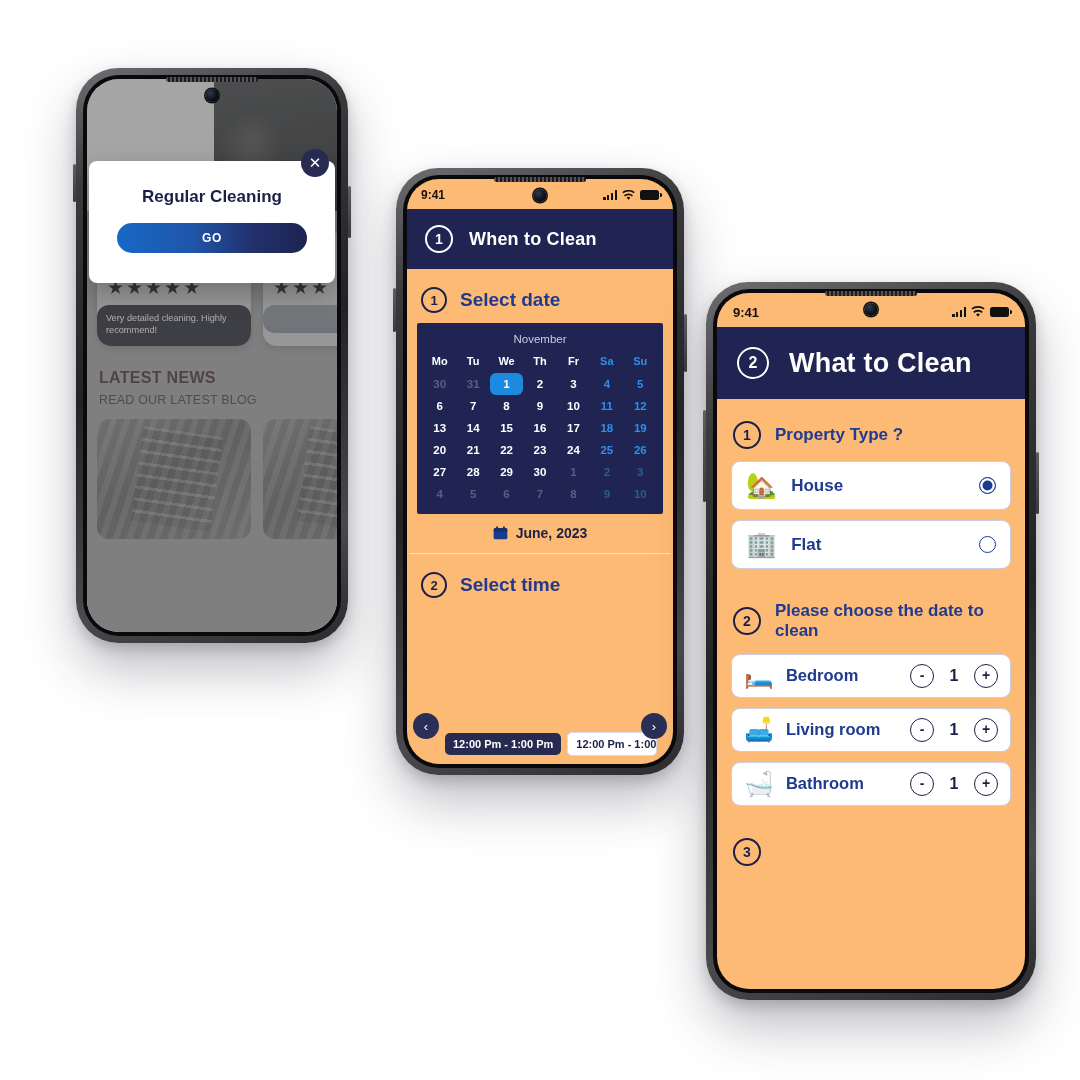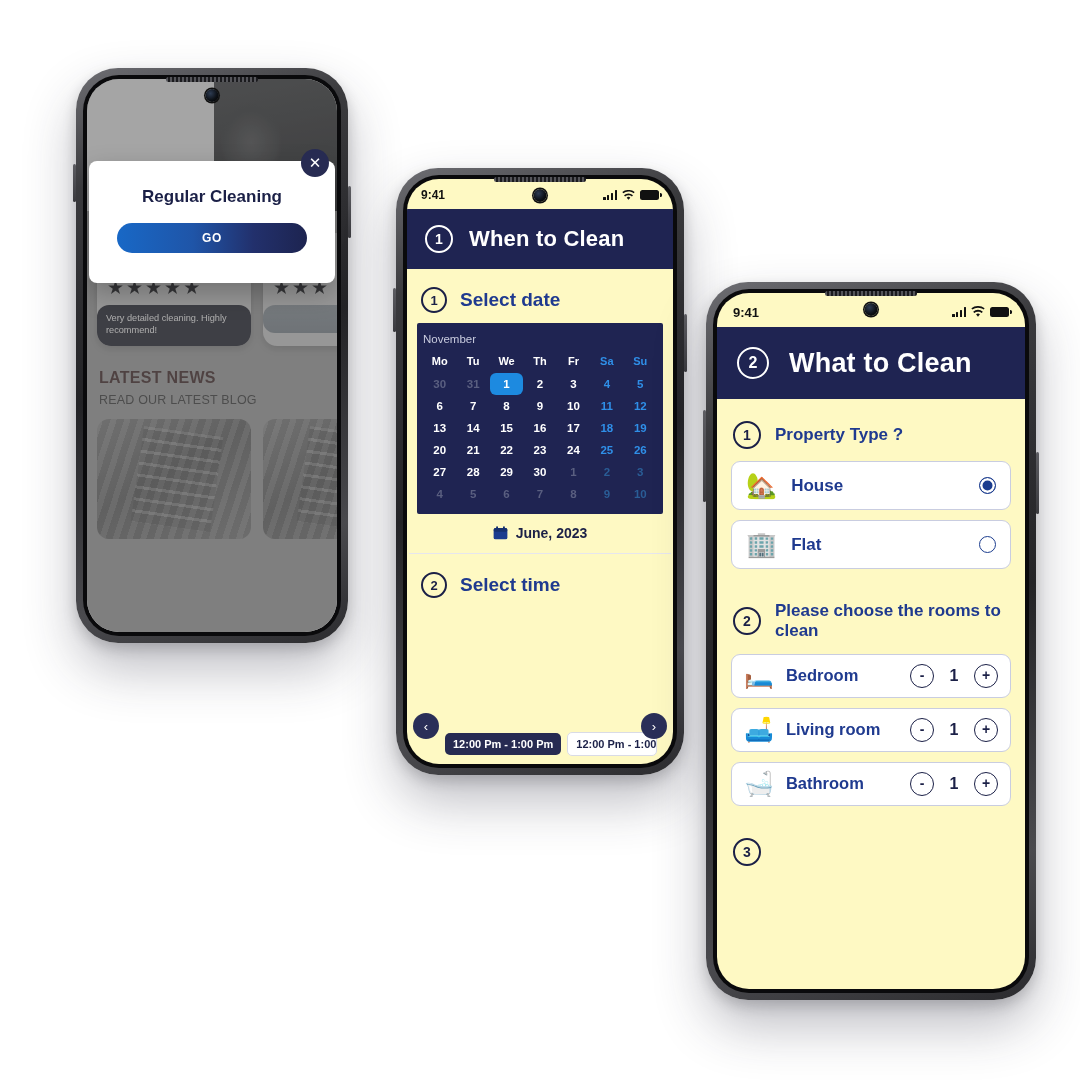--- a/index.html
+++ b/index.html
@@ -24,21 +24,21 @@
     width: 100%; height: 100%;
     border-radius: 36px;
     background: #0a0a0c;
     padding: 4px;
   }
   .screen {
     position: relative;
     width: 100%; height: 100%;
     border-radius: 32px;
     overflow: hidden;
-    background: #fef9c3;
+    background: #fdba74;
   }
   
   .btn-side {
     position: absolute; width: 3px; border-radius: 3px;
     background: linear-gradient(180deg,#5d5d62,#3a3a3e);
   }
   .btn-left  { left: -3px; }
   .btn-right { right: -3px; }
 
   
@@ -168,28 +168,28 @@
   .nav {
     background: #1f2452; color: #fff;
     display: flex; align-items: center; gap: 16px;
     padding: 16px 18px;
   }
   .step-circle {
     width: 28px; height: 28px; border-radius: 50%;
     border: 2px solid currentColor; display: flex; align-items: center; justify-content: center;
     font-size: 14px; font-weight: 700; flex: 0 0 auto;
   }
-  .nav-title { font-size: 22px; font-weight: 800; letter-spacing: .2px; }
+  .nav-title { font-size: 18px; font-weight: 800; letter-spacing: .2px; }
 
   .sec-head { display: flex; align-items: center; gap: 13px; padding: 18px 14px 10px; }
   .sec-head .step-circle { color: #1b2047; width: 26px; height: 26px; font-size: 13px; }
   .sec-title { font-size: 19px; font-weight: 800; color: #1f3a8f; }
 
   .cal { background: #1f2452; margin: 0 10px; padding: 7px 6px 9px; border-radius: 2px; }
-  .cal-month { text-align: left; color: #c9ccdf; font-size: 11.5px; padding: 3px 0 7px; }
+  .cal-month { text-align: center; color: #c9ccdf; font-size: 11.5px; padding: 3px 0 7px; }
   .cal-grid { display: grid; grid-template-columns: repeat(7,1fr); gap: 0 0; }
   .cal-grid .dow { text-align: center; color: #fff; font-size: 11px; font-weight: 700; padding: 3px 0 6px; }
   .cal-grid .dow.we { color: #2f8fe8; }
   .cal-grid .d {
     text-align: center; color: #fff; font-size: 11.5px; font-weight: 700;
     padding: 5px 0; border-radius: 6px;
   }
   .cal-grid .d.we { color: #2f8fe8; }
   .cal-grid .d.mut { color: #5a5f80; }
   .cal-grid .d.mut.we { color: #2a5d96; }
@@ -471,21 +471,21 @@
           <span class="radio on"></span>
         </div>
         <div class="opt">
           <span class="emo">🏢</span>
           <span class="lbl">Flat</span>
           <span class="radio"></span>
         </div>
 
         <div class="sec-head">
           <span class="step-circle">2</span>
-          <span class="sec-title">Please choose the rooms to clean</span>
+          <span class="sec-title">Please choose the date to clean</span>
         </div>
 
         <div class="room">
           <span class="emo">🛏️</span>
           <span class="lbl">Bedroom</span>
           <button class="stepbtn">-</button>
           <span class="qty">1</span>
           <button class="stepbtn">+</button>
         </div>
         <div class="room">

